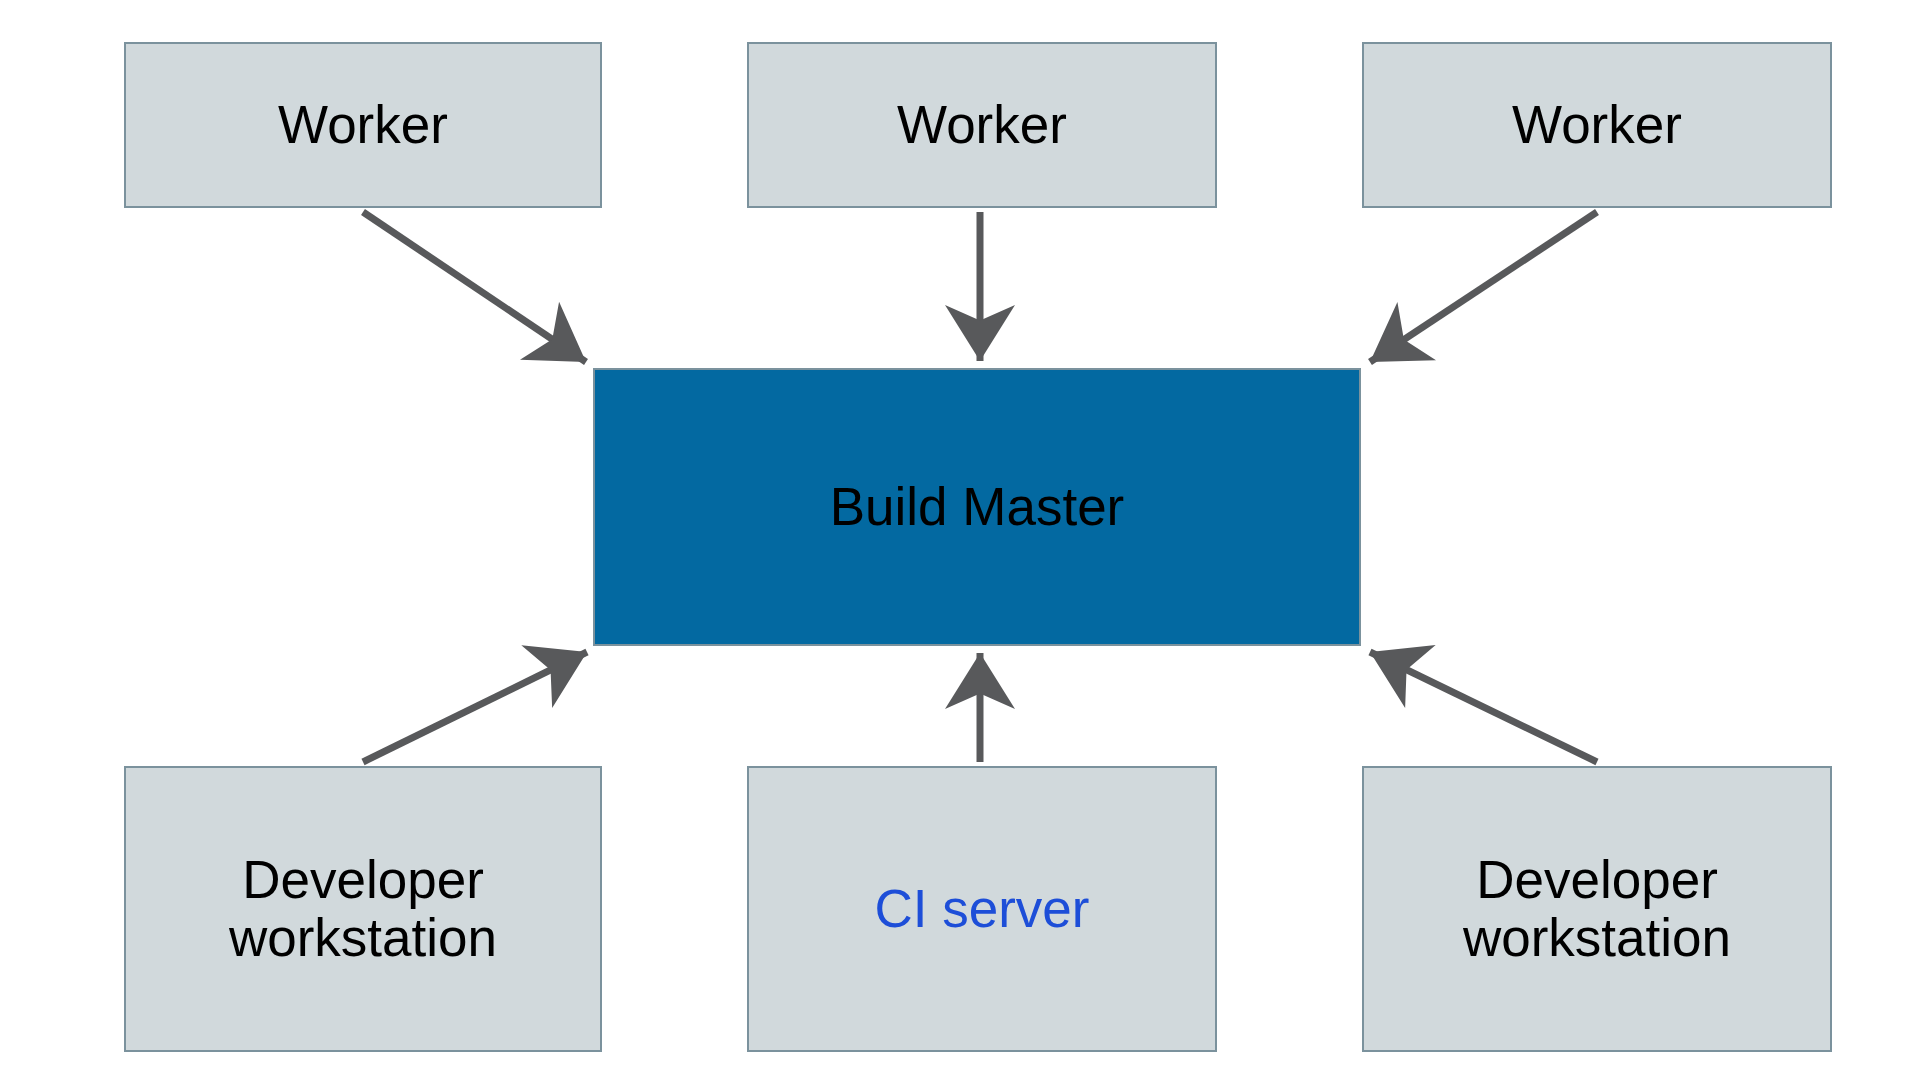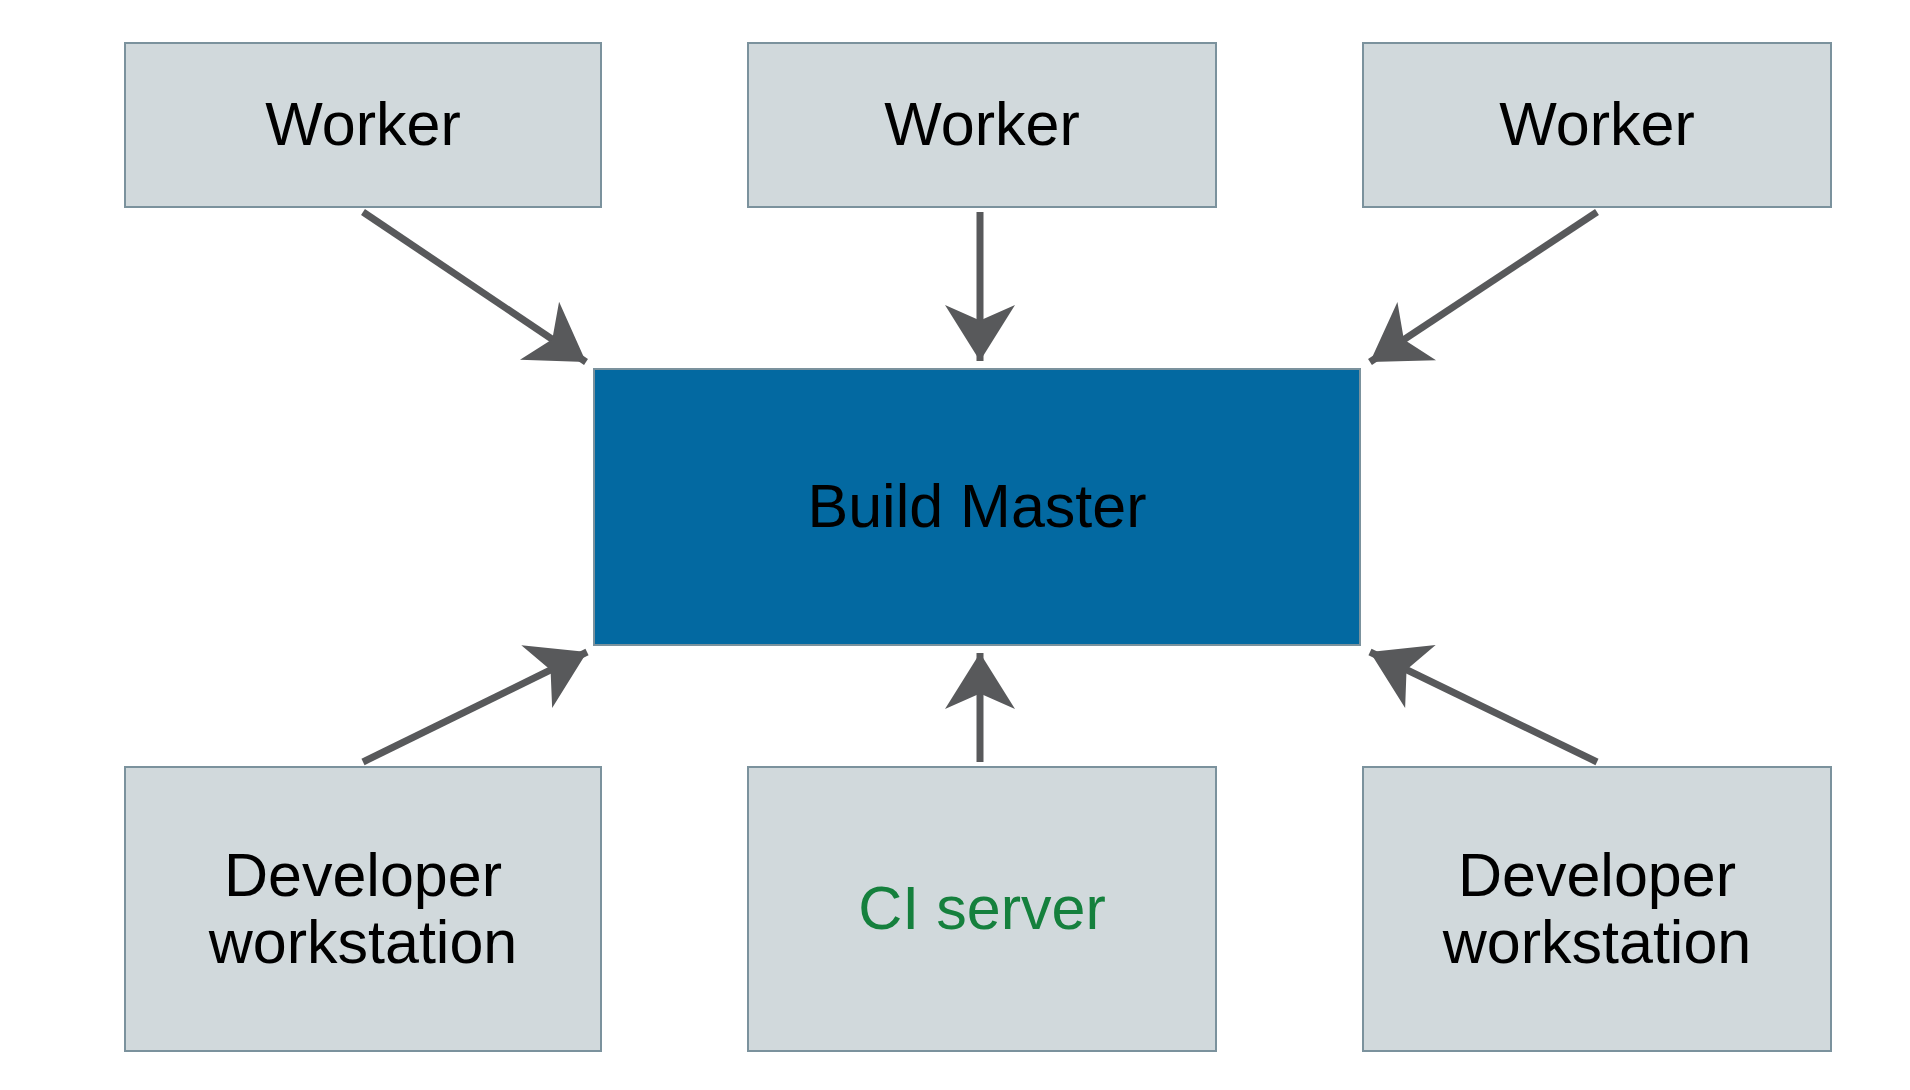--- a/index.html
+++ b/index.html
@@ -26,21 +26,21 @@
   .node {
     position: absolute;
     box-sizing: border-box;
     display: flex;
     align-items: center;
     justify-content: center;
     text-align: center;
   }
   .node-label {
     white-space: pre-line;
-    font-size: 61px;
+    font-size: 53px;
     line-height: 1.1;
     letter-spacing: 0px;
   }
 </style>
 </head>
 <body>
 
 <div id="diagram-canvas">
   <svg id="edges-layer" width="1910" height="1090" viewBox="0 0 1910 1090" xmlns="http://www.w3.org/2000/svg">
     <defs>
@@ -68,20 +68,20 @@
         <span class="node-label" style="color: rgb(0, 0, 0);">Worker</span>
       </div>
       <div class="node" style="left: 593px; top: 368px; width: 768px; height: 278px; background: #0369a1; border: 2px solid rgb(123, 146, 157);">
         <span class="node-label" style="color: rgb(0, 0, 0);">Build Master</span>
       </div>
       <div class="node" style="left: 124px; top: 766px; width: 478px; height: 286px; background: rgb(209, 217, 220); border: 2px solid rgb(123, 146, 157);">
         <span class="node-label" style="color: rgb(0, 0, 0);">Developer
 workstation</span>
       </div>
       <div class="node" style="left: 747px; top: 766px; width: 470px; height: 286px; background: rgb(209, 217, 220); border: 2px solid rgb(123, 146, 157);">
-        <span class="node-label" style="color: #15803d;">CI server</span>
+        <span class="node-label" style="color: #1d4ed8;">CI server</span>
       </div>
       <div class="node" style="left: 1362px; top: 766px; width: 470px; height: 286px; background: rgb(209, 217, 220); border: 2px solid rgb(123, 146, 157);">
         <span class="node-label" style="color: rgb(0, 0, 0);">Developer
 workstation</span>
       </div>
     </div>
 </div>
 
 </body></html>

